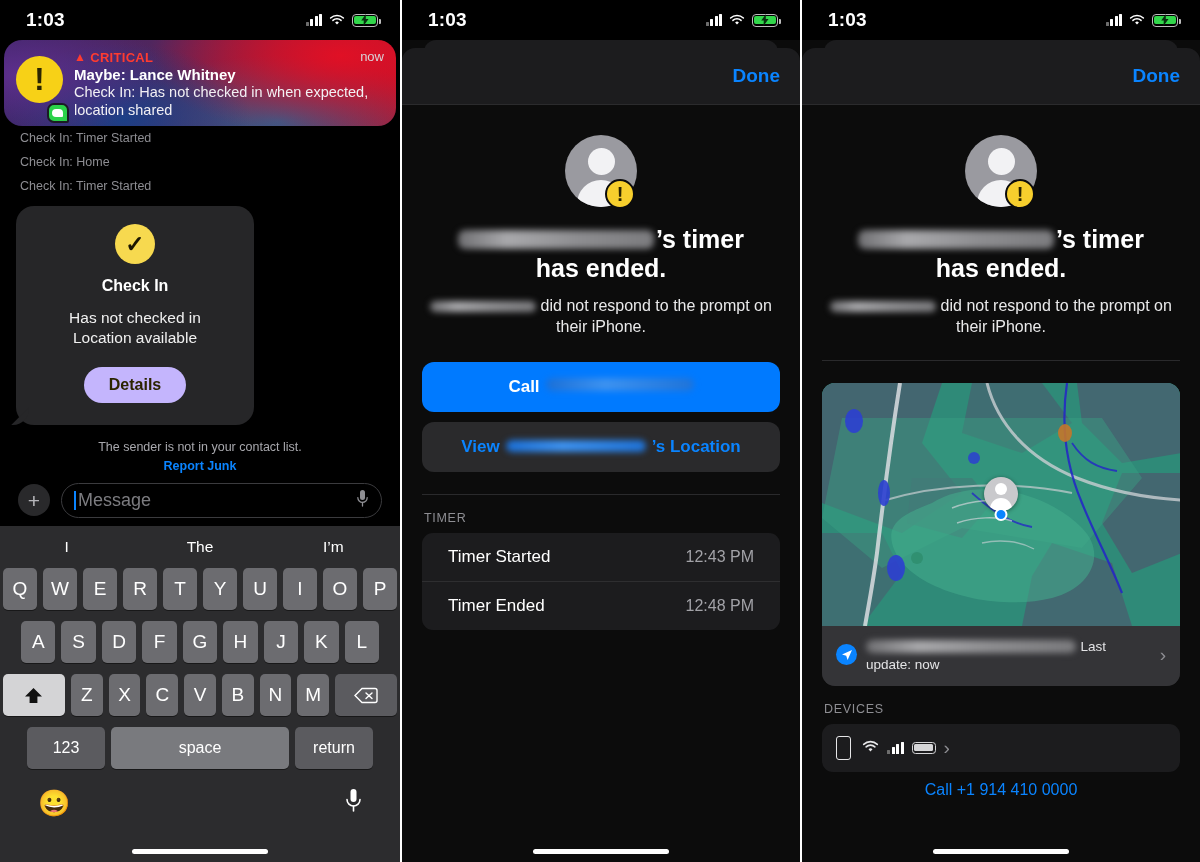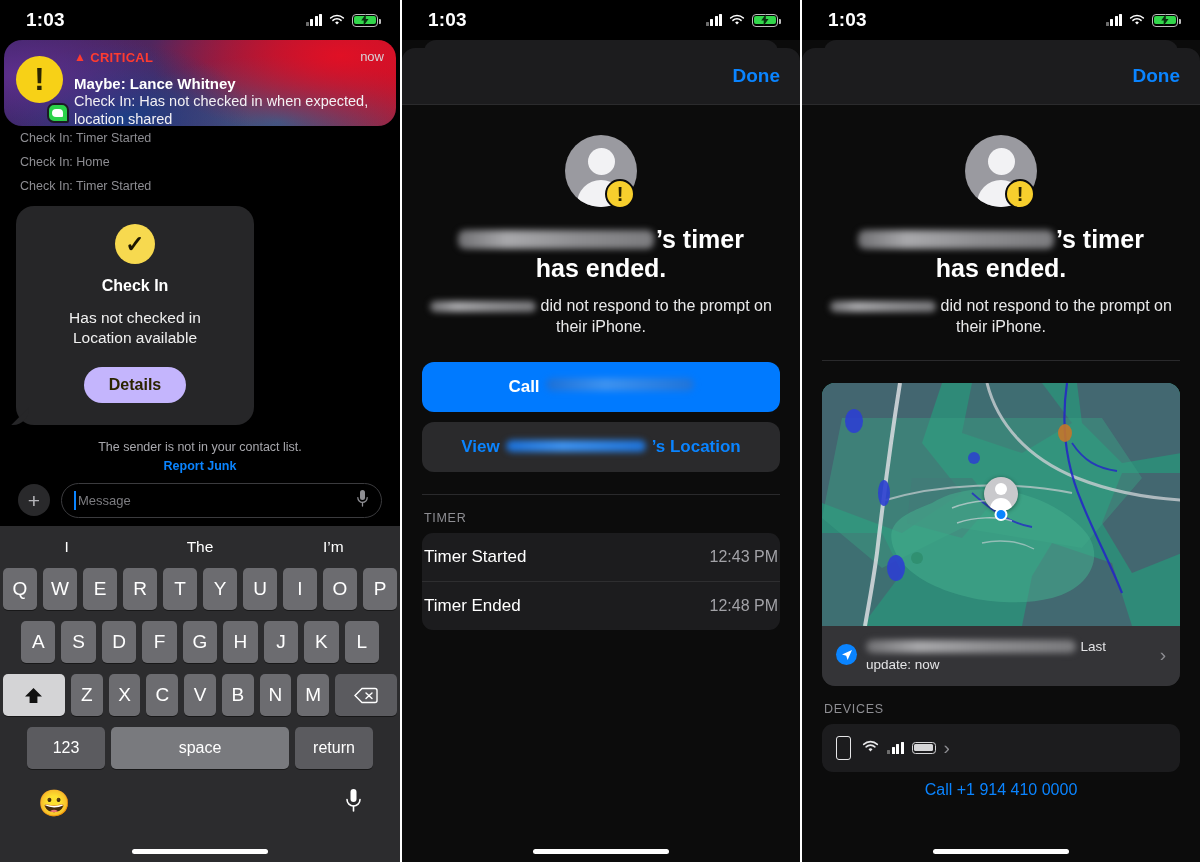--- a/index.html
+++ b/index.html
@@ -66,21 +66,21 @@
   }
   .msg-badge::after {
     content: ""; position: absolute; width: 11px; height: 8px; background: #fff;
     border-radius: 4px 4px 1px 4px; left: 3px; top: 4px;
   }
   .notif-body { flex: 1; padding-left: 6px; position: relative; }
   .notif-top { display: flex; justify-content: space-between; align-items: baseline; }
   .crit { color: #ff3b30; font-size: 13px; font-weight: bold; letter-spacing: .3px; display:flex; align-items:center; gap:4px; }
   .crit .tri { font-size: 12px; line-height: 1; }
   .notif-now { color: #d9d2d8; font-size: 13px; }
-  .notif-title { color: #fff; font-size: 15px; font-weight: bold; margin-top: 10px; }
+  .notif-title { color: #fff; font-size: 15px; font-weight: bold; margin-top: 1px; }
   .notif-text { color: #f2f0f4; font-size: 14.5px; line-height: 1.25; margin-top: 0px; }
 
   
   .conv { position: absolute; top: 126px; left: 0; right: 0; bottom: 0; }
   .sys-line { color: #8d8d92; font-size: 12.5px; padding: 5px 4px 5px 20px; }
   .bubble-wrap { padding: 8px 0 0 16px; }
   .bubble {
     width: 238px; background: #262628; border-radius: 18px;
     padding: 18px 16px 22px; text-align: center; position: relative;
   }
@@ -113,21 +113,21 @@
   .plus-btn {
     width: 32px; height: 32px; border-radius: 50%; background: #29292b; color: #b6b6ba;
     display: flex; align-items: center; justify-content: center; font-size: 21px; line-height: 1;
     cursor: pointer; flex: 0 0 32px;
   }
   .msg-field {
     flex: 1; height: 35px; border: 1px solid #3b3b3e; border-radius: 18px;
     display: flex; align-items: center; padding: 0 12px; position: relative;
   }
   .caret { width: 2px; height: 19px; background: #0a84ff; margin-right: 2px; }
-  .msg-ph { color: #7c7c80; font-size: 13px; flex: 1; }
+  .msg-ph { color: #7c7c80; font-size: 18px; flex: 1; }
   .mic-sm { color: #8e8e93; }
 
   
   .keyboard { position: absolute; left: 0; right: 0; bottom: 0; height: 336px; background: #2c2c2e; }
   .predict { height: 42px; display: flex; align-items: center; }
   .predict .cell { flex: 1; text-align: center; color: #fff; font-size: 15.5px; position: relative; cursor: pointer; }
   .predict .cell + .cell::before {
     content: ""; position: absolute; left: 0; top: 9px; bottom: 9px; width: 1px; background: #4a4a4c;
   }
   .krow { display: flex; justify-content: center; gap: 6px; margin-bottom: 11px; padding: 0 3px; }
@@ -200,21 +200,21 @@
   .view-btn {
     margin-top: 10px; height: 50px; background: #2a2a2c; border-radius: 12px;
     display: flex; align-items: center; justify-content: center; gap: 6px;
     color: #0a84ff; font-size: 17px; font-weight: bold; cursor: pointer;
   }
   .hr { height: 1px; background: #2a2a2c; margin: 22px 0 0; }
   .sect-label { color: #8e8e93; font-size: 12.5px; letter-spacing: .7px; padding: 16px 0 8px 2px; }
   .list-card { background: #1c1c1e; border-radius: 11px; overflow: hidden; }
   .list-row {
     display: flex; align-items: center; justify-content: space-between;
-    padding: 14px 2px; cursor: pointer;
+    padding: 14px 26px; cursor: pointer;
   }
   .list-row + .list-row { border-top: 1px solid #2e2e30; }
   .lr-label { color: #fff; font-size: 17px; }
   .lr-value { color: #a2a2a7; font-size: 16px; }
 
   
   .map-card { margin-top: 22px; border-radius: 13px; overflow: hidden; background: #1c1c1e; }
   .map { height: 243px; position: relative; background: #2f8a78; overflow: hidden; }
   .map svg { position: absolute; inset: 0; }
   .map-pin {

